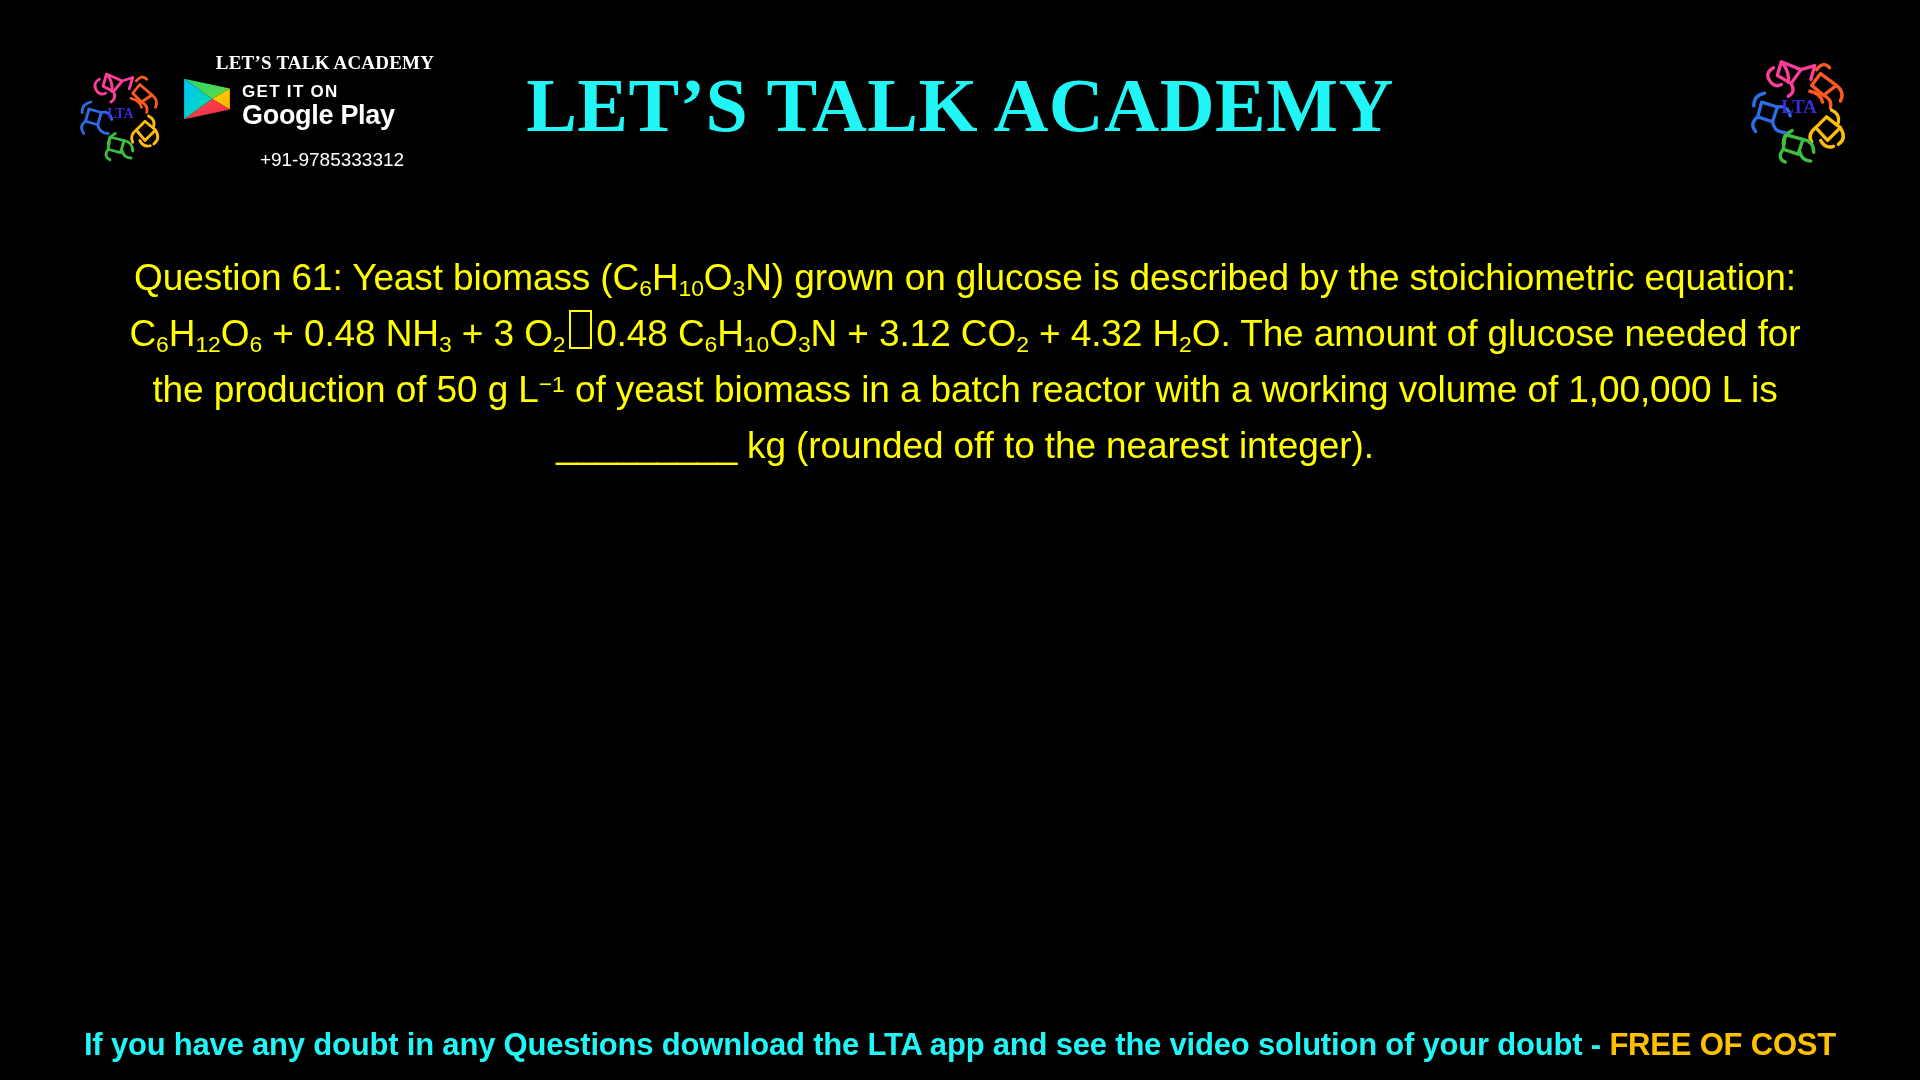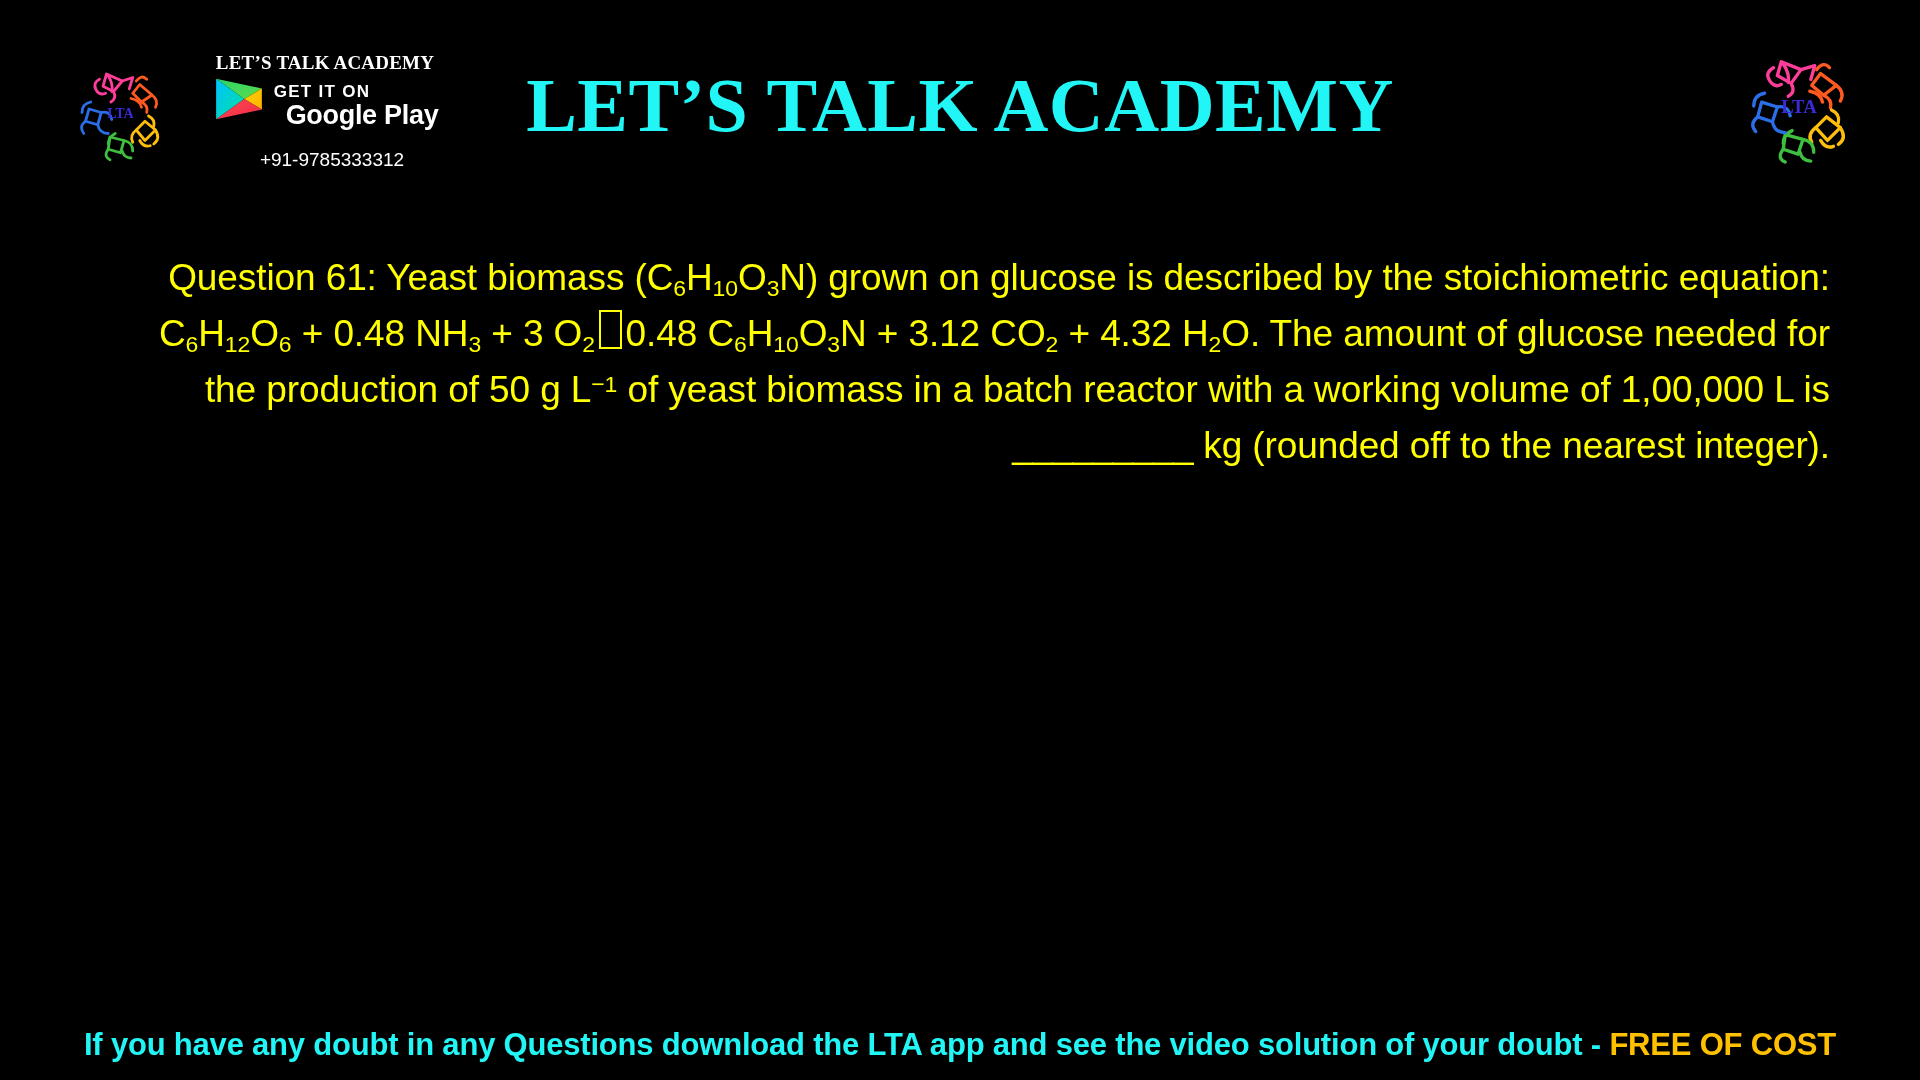--- a/index.html
+++ b/index.html
@@ -55,21 +55,20 @@
     letter-spacing: 0.2px;
     white-space: nowrap;
     line-height: 22px;
   }
   #playbadge {
     position: relative;
     height: 62px;
     margin-top: 1px;
     display: flex;
     align-items: center;
-    justify-content: center;
   }
   #play-triangle {
     width: 54px;
     height: 58px;
     flex: 0 0 auto;
     margin-right: 8px;
   }
   #play-text-block {
     display: flex;
     flex-direction: column;
@@ -84,21 +83,20 @@
     letter-spacing: 1.3px;
     line-height: 19px;
   }
   .play-googleplay {
     font-family: "Liberation Sans", sans-serif;
     font-weight: bold;
     font-size: 27px;
     color: #ffffff;
     letter-spacing: -0.3px;
     line-height: 29px;
-    margin-left: 12px;
   }
   #phone-number {
     font-family: "Liberation Sans", sans-serif;
     font-size: 19px;
     color: #ffffff;
     text-align: center;
     line-height: 22px;
     margin-top: 12px;
     padding-left: 14px;
   }
@@ -131,21 +129,21 @@
   #question-block {
     position: absolute;
     left: 100px;
     top: 250px;
     width: 1730px;
     color: #ffff00;
     font-family: "Liberation Sans", sans-serif;
     font-size: 37px;
     line-height: 56px;
     letter-spacing: -0.1px;
-    text-align: right;
+    text-align: center;
   }
   #question-block sub {
     font-size: 0.62em;
     vertical-align: -0.25em;
     line-height: 0;
   }
   #question-block sup {
     font-size: 0.62em;
     vertical-align: 0.45em;
     line-height: 0;

